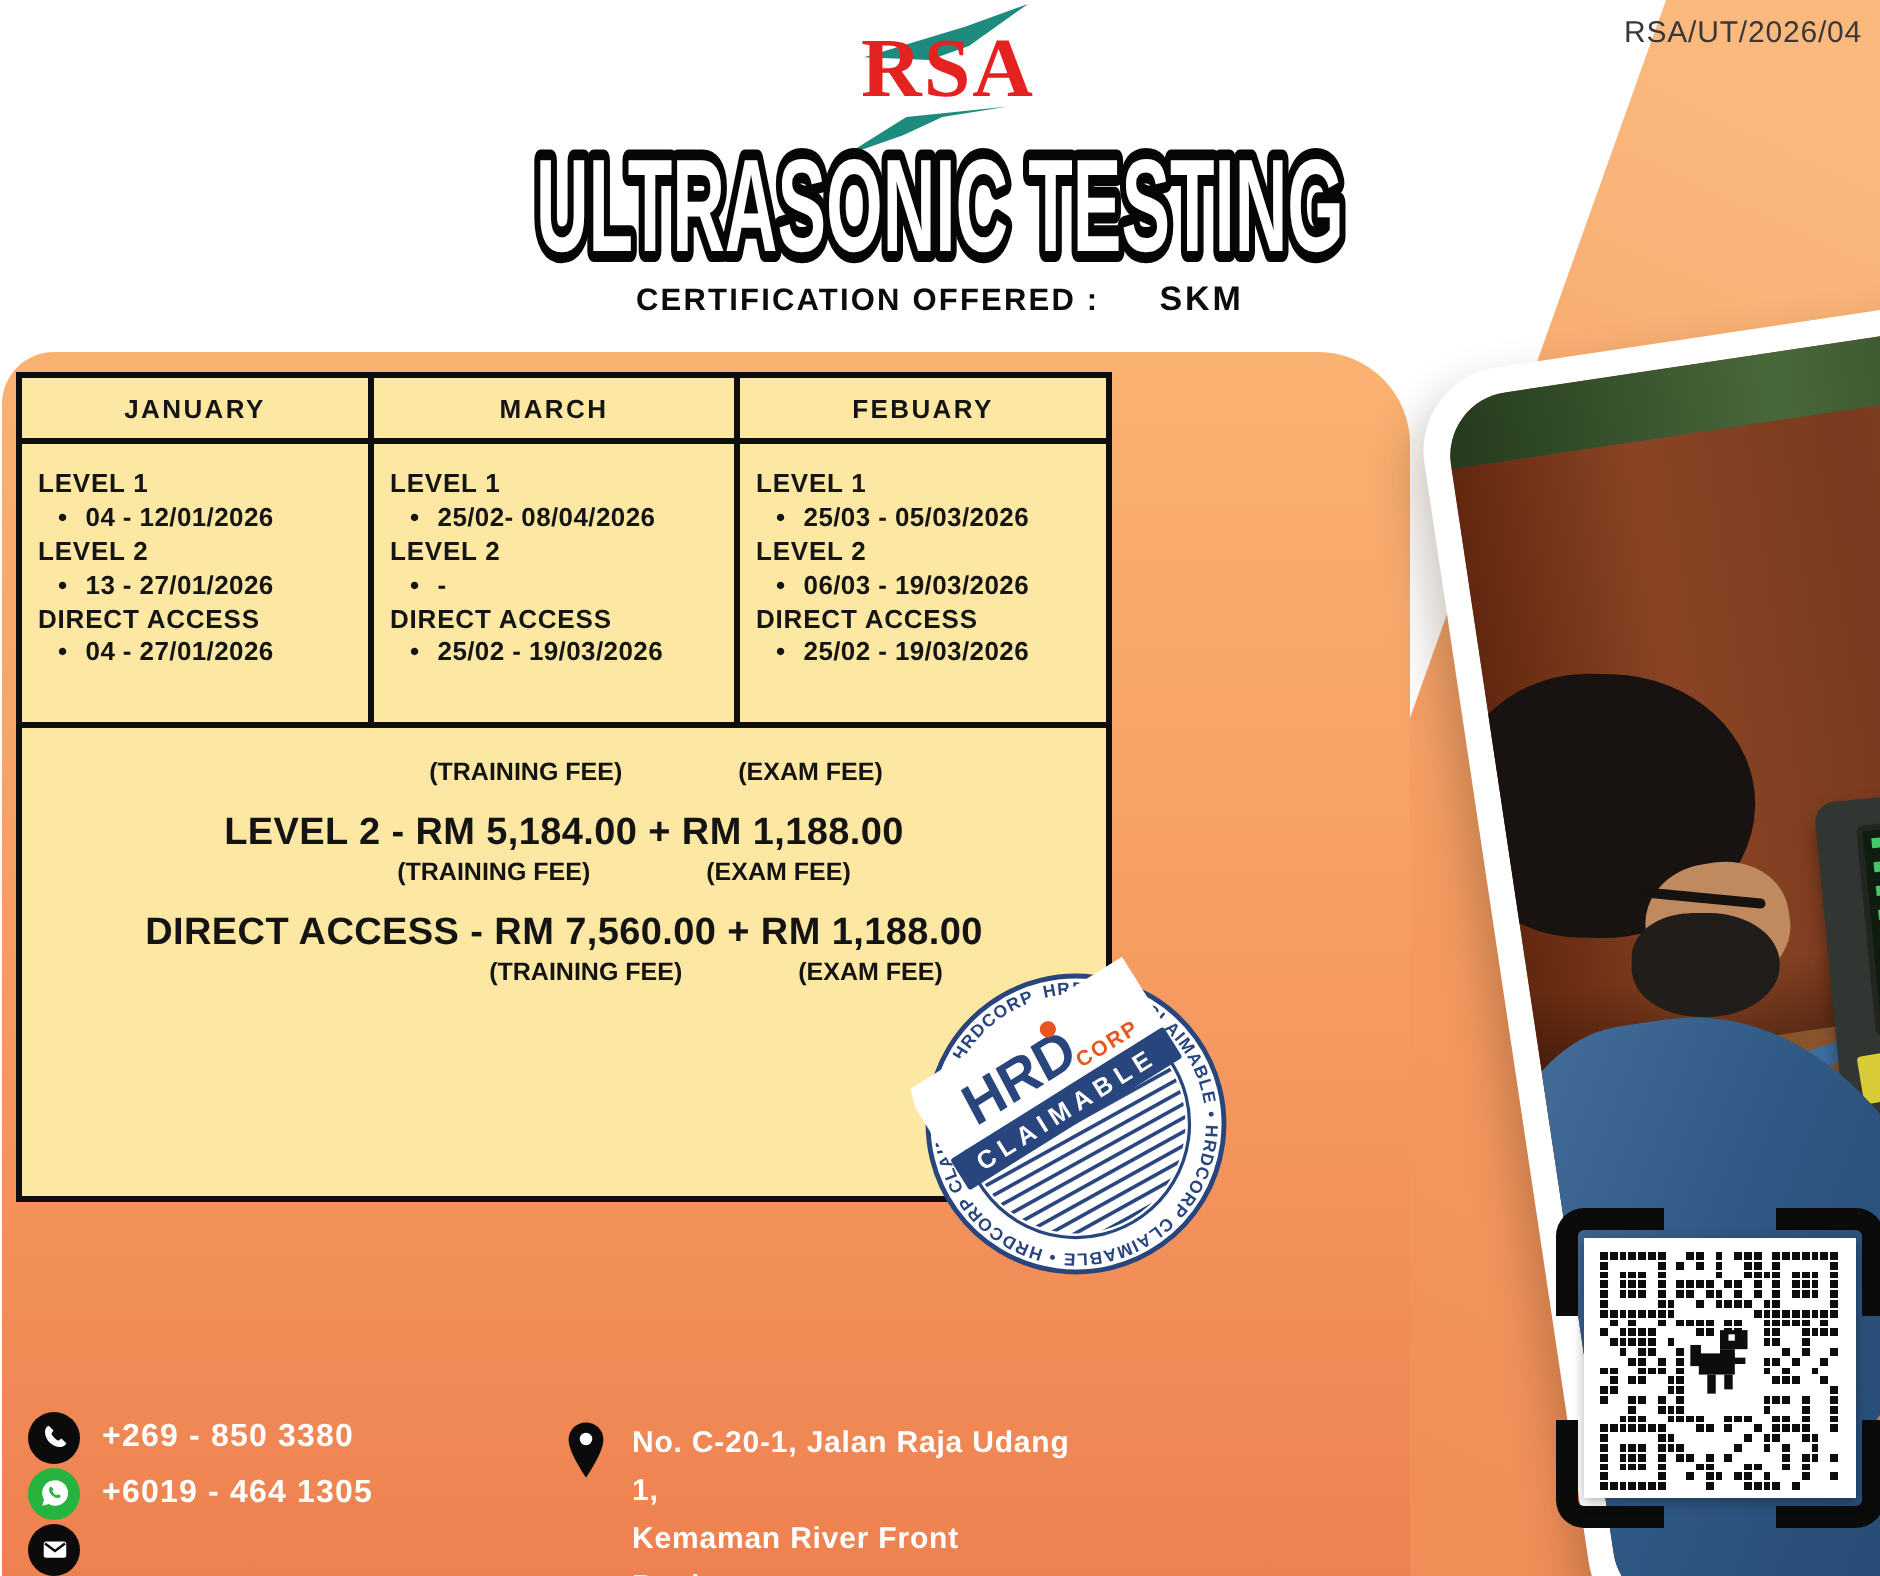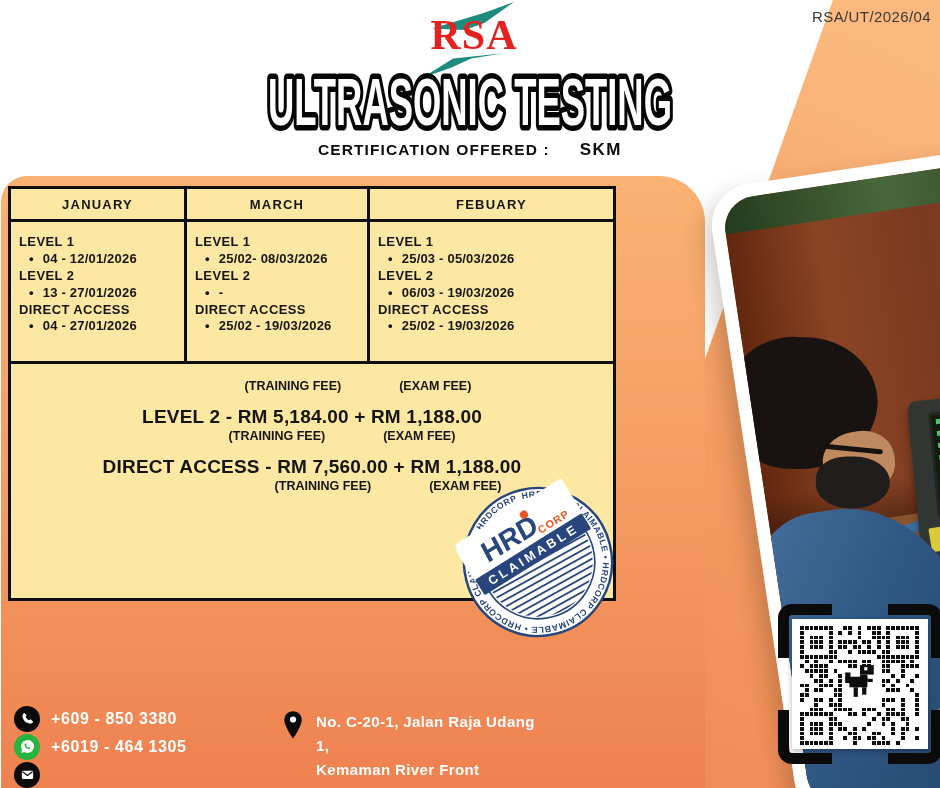--- a/index.html
+++ b/index.html
@@ -25,21 +25,21 @@
   .logo .logo-text { position:absolute; left:10px; top:14px; width:92px; text-align:center;
     font-family:"Liberation Serif", serif; font-weight:700; font-size:42px; line-height:1;
     color:#e42320; letter-spacing:1px; }
   .title-wrap { position:absolute; left:190px; top:62px; width:560px; height:88px; z-index:6; }
   .cert-line { position:absolute; left:0; top:140px; width:940px; z-index:6; display:flex;
     justify-content:center; align-items:baseline; gap:30px; }
   .cert-label { font-size:15.5px; font-weight:700; color:#0c0c0c; letter-spacing:1.1px; }
   .cert-value { font-size:17px; font-weight:800; color:#0c0c0c; letter-spacing:1.5px; }
 
   
-  .sched { position:absolute; left:8px; top:186px; width:608px; z-index:5; background:#fce8a2;
+  .sched { position:absolute; left:8px; top:186px; width:548px; z-index:5; background:#fce8a2;
     border:3px solid #0e0e0e; color:#151515; }
   .sched-head { display:grid; grid-template-columns:176px 183px 1fr; }
   .sched-head .mh { height:30px; display:flex; align-items:center; justify-content:center;
     font-size:13px; font-weight:700; letter-spacing:1.2px; border-right:3px solid #0e0e0e; }
   .sched-head .mh:last-child { border-right:none; }
   .sched-body { display:grid; grid-template-columns:176px 183px 1fr; border-top:3px solid #0e0e0e; }
   .sched-body .cell { height:139px; padding:12px 8px 6px 8px; border-right:3px solid #0e0e0e;
     font-size:13px; font-weight:700; line-height:1.3; }
   .sched-body .cell:last-child { border-right:none; }
   .lvl { letter-spacing:.4px; }
@@ -172,21 +172,21 @@
       <div class="cell">
         <div class="lvl">LEVEL 1</div>
         <div class="dt">04 - 12/01/2026</div>
         <div class="lvl">LEVEL 2</div>
         <div class="dt">13 - 27/01/2026</div>
         <div class="lvl">DIRECT ACCESS</div>
         <div class="dt">04 - 27/01/2026</div>
       </div>
       <div class="cell">
         <div class="lvl">LEVEL 1</div>
-        <div class="dt">25/02- 08/03/2026</div>
+        <div class="dt">25/02- 08/04/2026</div>
         <div class="lvl">LEVEL 2</div>
         <div class="dt">-</div>
         <div class="lvl">DIRECT ACCESS</div>
         <div class="dt">25/02 - 19/03/2026</div>
       </div>
       <div class="cell">
         <div class="lvl">LEVEL 1</div>
         <div class="dt">25/03 - 05/03/2026</div>
         <div class="lvl">LEVEL 2</div>
         <div class="dt">06/03 - 19/03/2026</div>
@@ -604,21 +604,21 @@
     </div>
   </div>
 
   <div class="contact">
     <div class="c-row">
       <span class="c-ic ic-black">
         <svg width="15" height="15" viewBox="0 0 24 24">
             <path fill="#ffffff" d="M7 3C6 3 4 5.2 4 8c0 6.2 5.8 12 12 12 2.8 0 5-2 5-3l-3.8-3.8-2.6 1.7c-2.2-1-4.5-3.3-5.5-5.5l1.7-2.6Z"></path>
           </svg>
       </span>
-      <span class="c-txt">+609 - 850 3380</span>
+      <span class="c-txt">+269 - 850 3380</span>
     </div>
     <div class="c-row">
       <span class="c-ic ic-green">
         <svg width="17" height="17" viewBox="0 0 24 24">
           <path fill="#ffffff" d="M12 3a9 9 0 0 0-7.8 13.5L3 21l4.7-1.2A9 9 0 1 0 12 3Z"></path>
           <path fill="#27b43e" d="M9.2 7.4c-.5 0-1.4 1-1.4 2.2 0 2.8 3.3 6 6.2 6 1.2 0 2.2-.9 2.2-1.4l-1.9-1.4-1.3.8c-1.1-.5-2.4-1.7-2.9-2.9l.8-1.3Z"></path>
         </svg>
       </span>
       <span class="c-txt">+6019 - 464 1305</span>
     </div>

